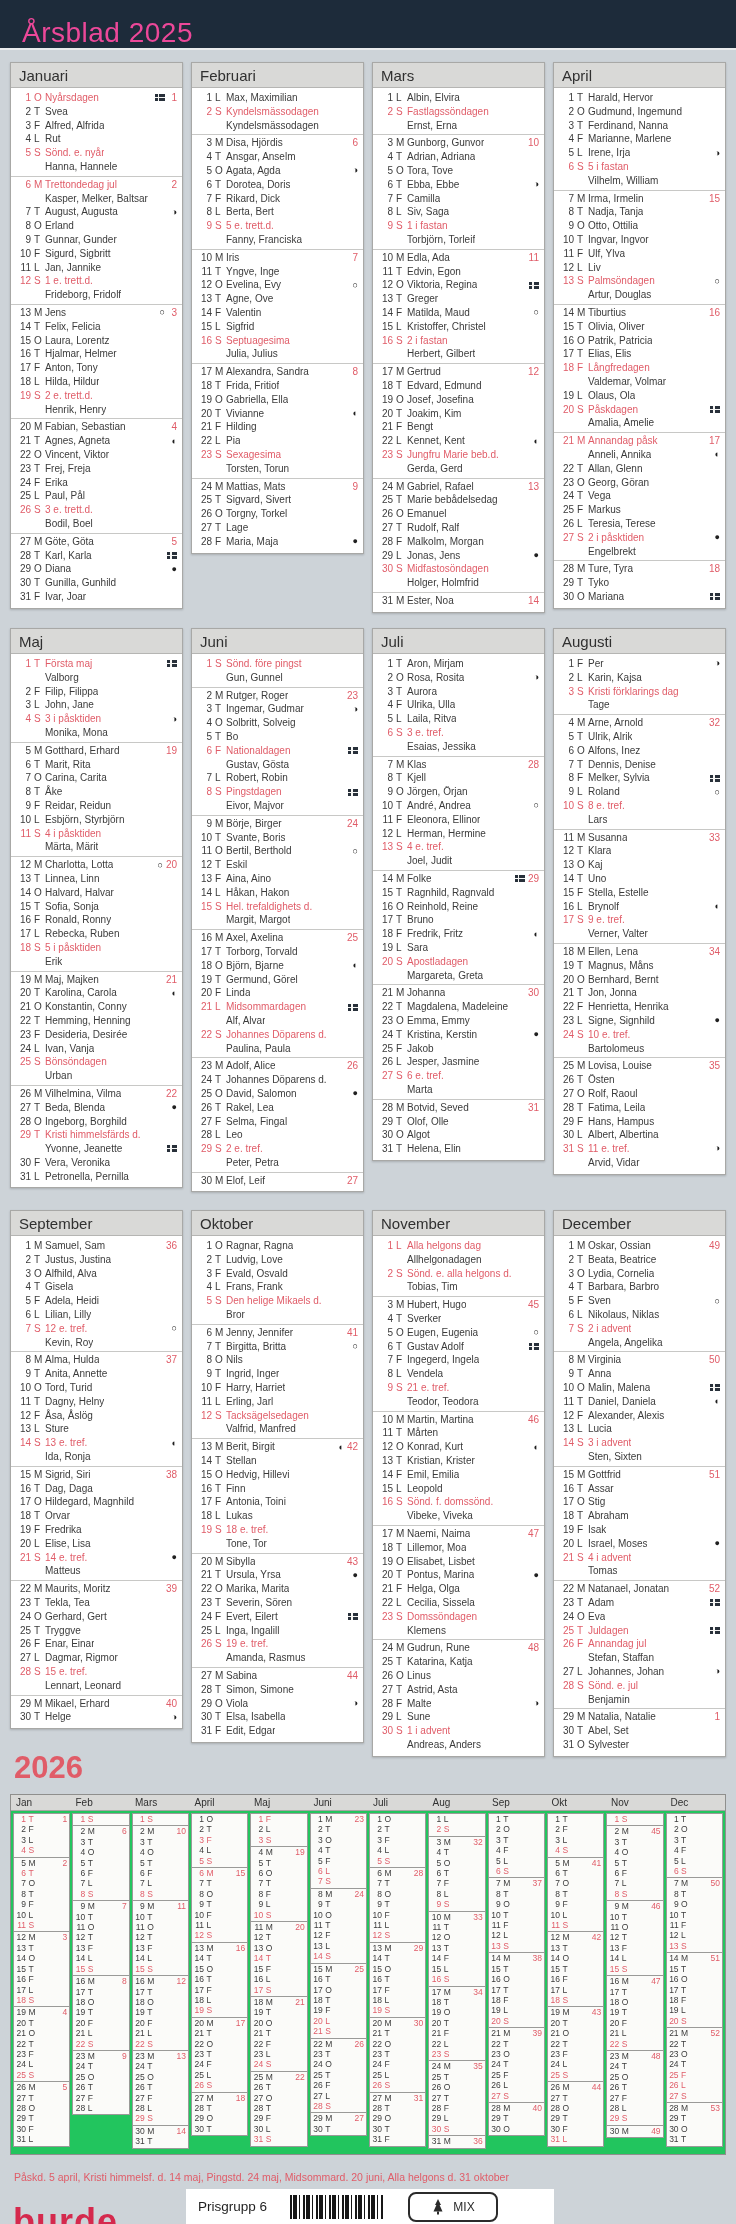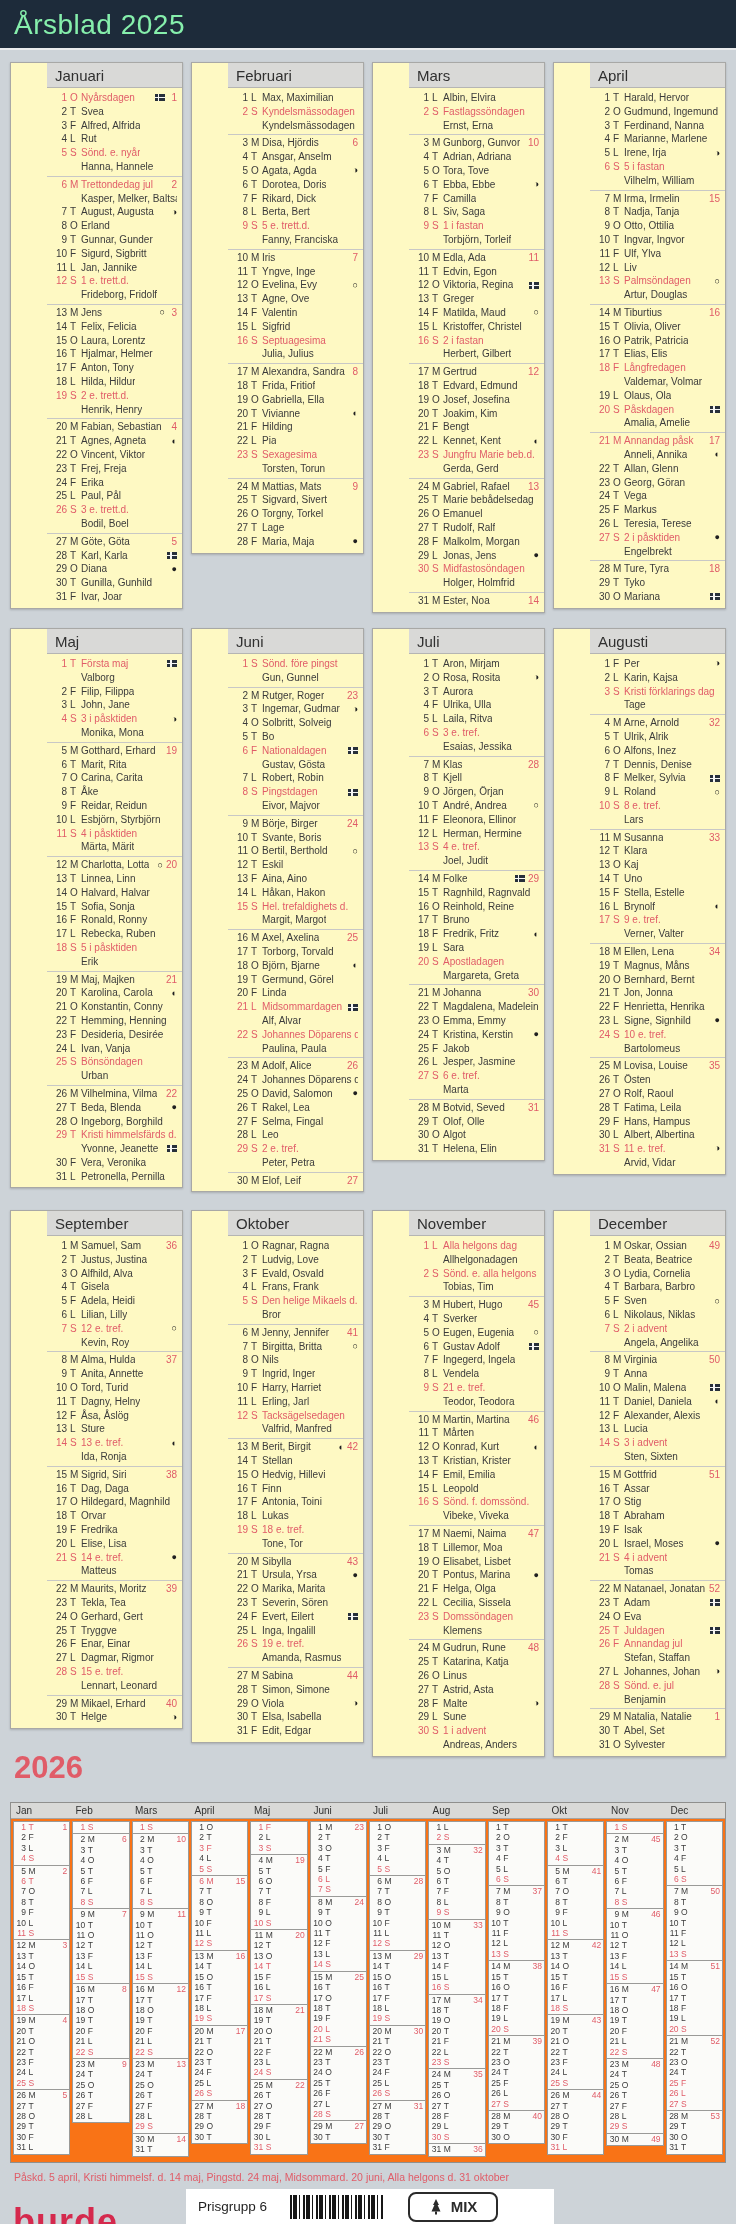--- a/index.html
+++ b/index.html
@@ -2,64 +2,64 @@
 <html><head>
 <meta charset="utf-8">
 <style>
   :root{ --red:#e05c68; --ink:#3b3b3b; --navy:#1d2b3a; }
   html,body{margin:0;padding:0;}
   body{width:736px;height:2224px;position:relative;overflow:hidden;background:#cdd3d8;
        font-family:"Liberation Sans",sans-serif;color:var(--ink);}
   
   .topbar{position:absolute;top:0;left:0;right:0;height:48px;background:var(--navy);
           border-bottom:2px solid #e9ebec;}
-  .topbar h1{margin:0;padding:9px 8px 0 14px;font-size:28px;font-weight:400;color:#86efac;letter-spacing:.5px;}
+  .topbar h1{margin:8px;padding:9px 8px 0 14px;font-size:28px;font-weight:400;color:#ec4899;letter-spacing:.5px;}
   
   .mrow{position:absolute;left:10px;right:10px;display:flex;gap:8px;align-items:flex-start;}
   #sec1{top:62px}#sec2{top:628px}#sec3{top:1210px}
-  .mcard{flex:1 1 0;min-width:0;background:#fef9c3;border:1px solid #a8a8a6;box-shadow:0 1px 2px rgba(0,0,0,.18);padding-left:36px;}
+  .mcard{flex:1 1 0;min-width:0;background:#ffffff;border:1px solid #a8a8a6;box-shadow:0 1px 2px rgba(0,0,0,.18);}
   .mhead{background:#d9d9d7;border-bottom:1px solid #b5b5b3;font-size:15px;color:#303030;padding:4px 8px 3px;}
   .mbody{padding:3px 0 4px;}
   .dr{display:flex;align-items:center;font-size:10px;line-height:13.8px;height:13.8px;
       padding:0 5px 0 6px;white-space:nowrap;}
   .dr .num{width:14px;text-align:right;margin-right:3px;flex:0 0 auto;}
   .dr .dw{width:11px;flex:0 0 auto;}
   .dr .nm{overflow:hidden;}
   .dr .right{margin-left:auto;display:flex;align-items:center;gap:3px;flex:0 0 auto;}
   .wk{color:var(--red);min-width:9px;text-align:right;}
   .moon{font-size:9px;line-height:1;color:#202020;}
   .flag{display:inline-block;width:10px;height:7px;background-color:#28303a;
         background-image:linear-gradient(to right,transparent 3px,#f7f7f5 3px,#f7f7f5 4.5px,transparent 4.5px),
                          linear-gradient(to bottom,transparent 2.7px,#f7f7f5 2.7px,#f7f7f5 4.2px,transparent 4.2px);}
   .red .num,.red .dw,.red .nm{color:var(--red);}
   .sub{padding-left:34px;}
   .sep{height:1px;background:#c8c8c6;margin:2px 0 1px;}
   
   #y26h{position:absolute;top:1750px;left:14px;font-size:31px;font-weight:600;color:var(--red);}
-  #y26{position:absolute;top:1794px;left:10px;right:10px;border:1px solid #8f8f8d;background:#f97316;margin-top:8px;}
+  #y26{position:absolute;top:1794px;left:10px;right:10px;border:1px solid #8f8f8d;background:#22c55e;}
   .y26head{display:flex;background:#d9d9d7;border-bottom:1px solid #a5a5a3;}
   .y26head span{flex:1 1 0;min-width:0;font-size:10px;padding:2px 0 2px 5px;color:#303030;}
   .y26body{display:flex;align-items:flex-start;padding:3px 2px 5px;gap:2px;}
   .ycol{flex:1 1 0;min-width:0;}
   .ybox{background:#fbfbf9;border:1px solid #9a9a98;margin-top:-1px;padding:0 2px 1px 1px;}
   .yl{display:flex;font-size:8.5px;line-height:10.4px;}
   .yl .n{width:11px;text-align:right;margin-right:2.5px;flex:0 0 auto;}
   .yl .w{flex:1 1 auto;}
   .yl .k{color:var(--red);text-align:right;flex:0 0 auto;}
   .yl.red{color:var(--red);}
   
   #fnote{position:absolute;top:2171px;left:14px;font-size:10.5px;color:var(--red);}
   #wbox{position:absolute;left:186px;top:2189px;width:368px;height:35px;background:#fff;
         display:flex;align-items:center;}
   #pris{font-size:13.5px;color:#1f1f1f;margin-left:12px;width:86px;flex:0 0 auto;}
   #bars{width:94px;height:24px;margin-left:6px;flex:0 0 auto;
         background:repeating-linear-gradient(90deg,#161616 0 2px,#fff 2px 3px,#161616 3px 7px,#fff 7px 9px,#161616 9px 10px,#fff 10px 13px);}
   #fsc{margin-left:24px;width:86px;height:26px;border:2px solid #2b2b2b;border-radius:8px;
        display:flex;align-items:center;justify-content:center;gap:8px;background:#fff;flex:0 0 auto;}
-  #fsc .mix{font-size:15px;font-weight:700;color:#2b2b2b;}
+  #fsc .mix{font-size:12px;font-weight:400;color:#2b2b2b;}
   #burde{position:absolute;left:13px;top:2201px;font-size:36px;font-weight:700;color:#d5294d;letter-spacing:1px;}
 </style>
 </head>
 <body>
 
 <div class="topbar">
   <h1>Årsblad 2025</h1>
 </div>
 
 <div class="mrow" id="sec1">

